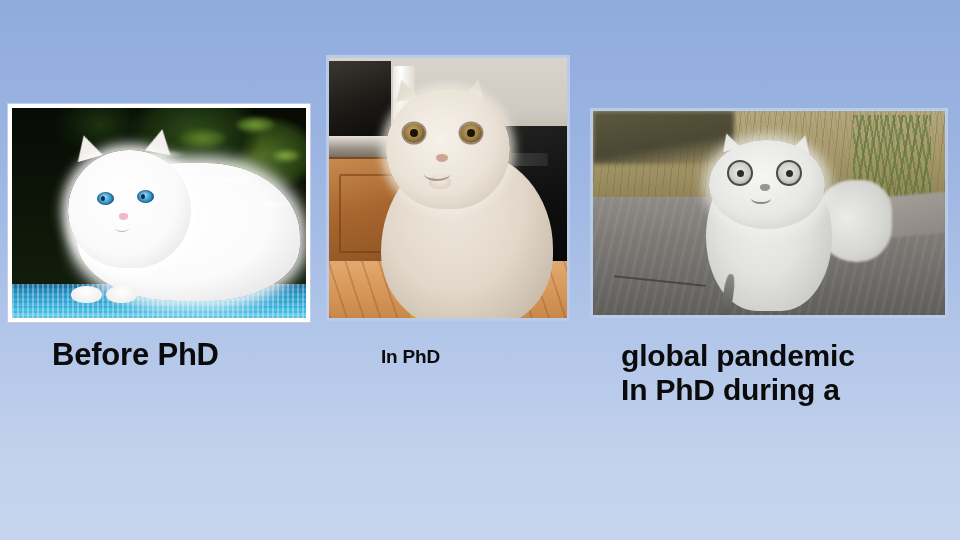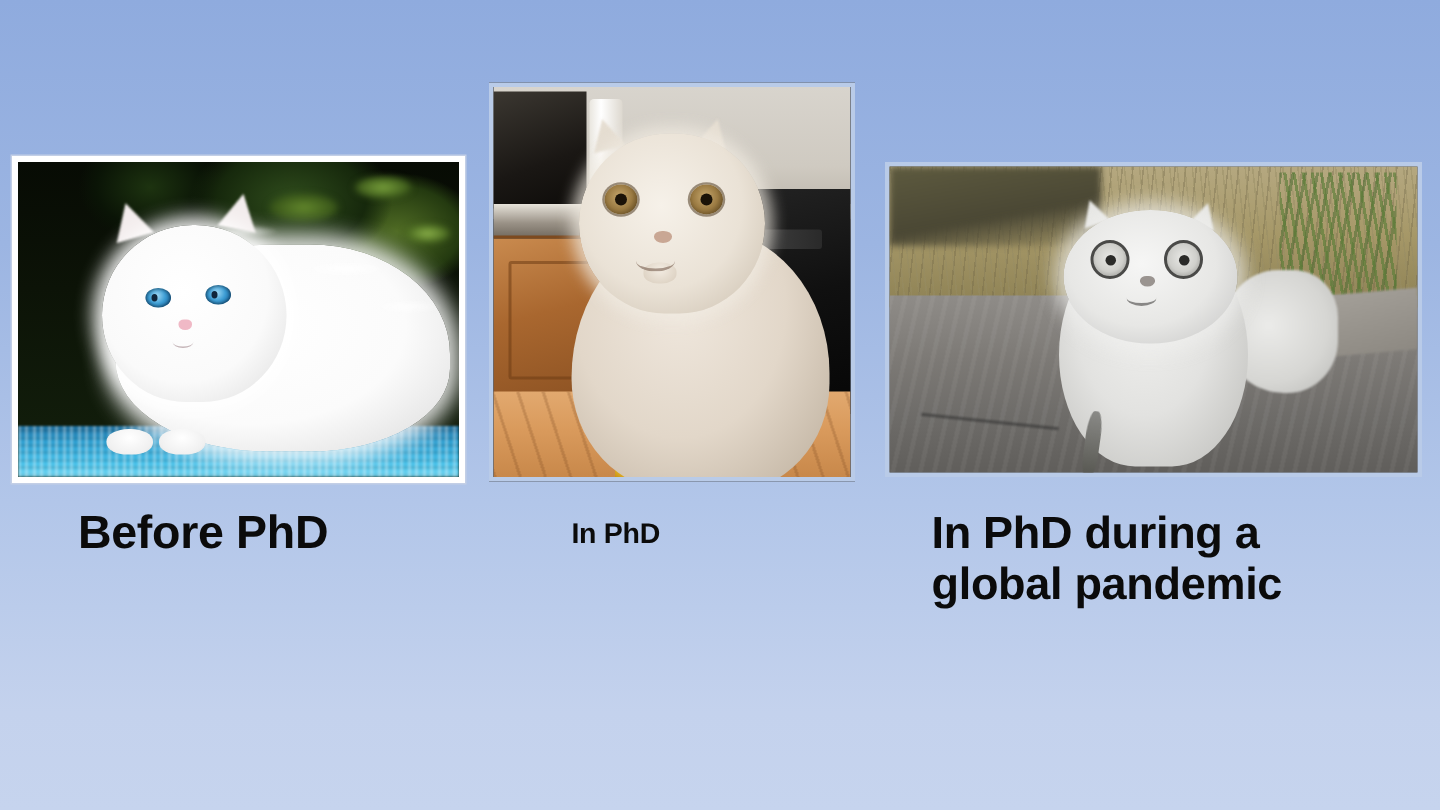--- a/index.html
+++ b/index.html
@@ -342,17 +342,17 @@
       <div class="ear-l"></div>
       <div class="ear-r"></div>
       <div class="head"></div>
       <div class="eye l"></div>
       <div class="eye r"></div>
       <div class="nose"></div>
       <div class="mouth"></div>
     </div>
   </div>
   <div class="caption" id="caption-3">
+    <div>global pandemic</div>
     <div>In PhD during a</div>
-    <div>global pandemic</div>
   </div>
 
 </div>
 
 </body></html>

